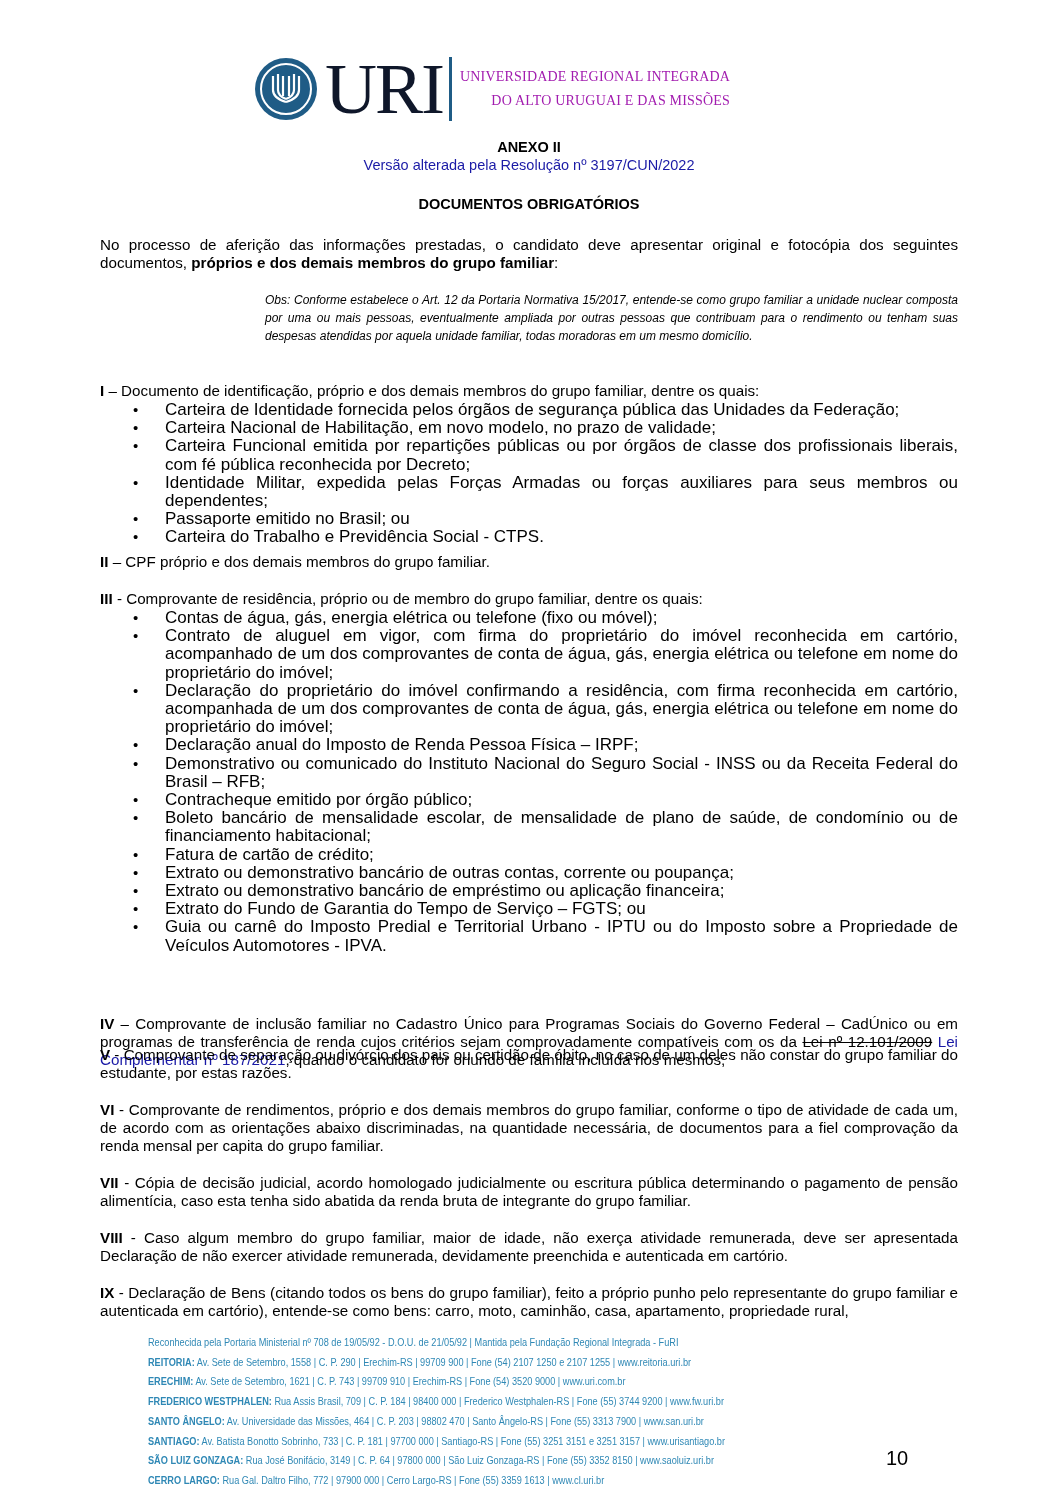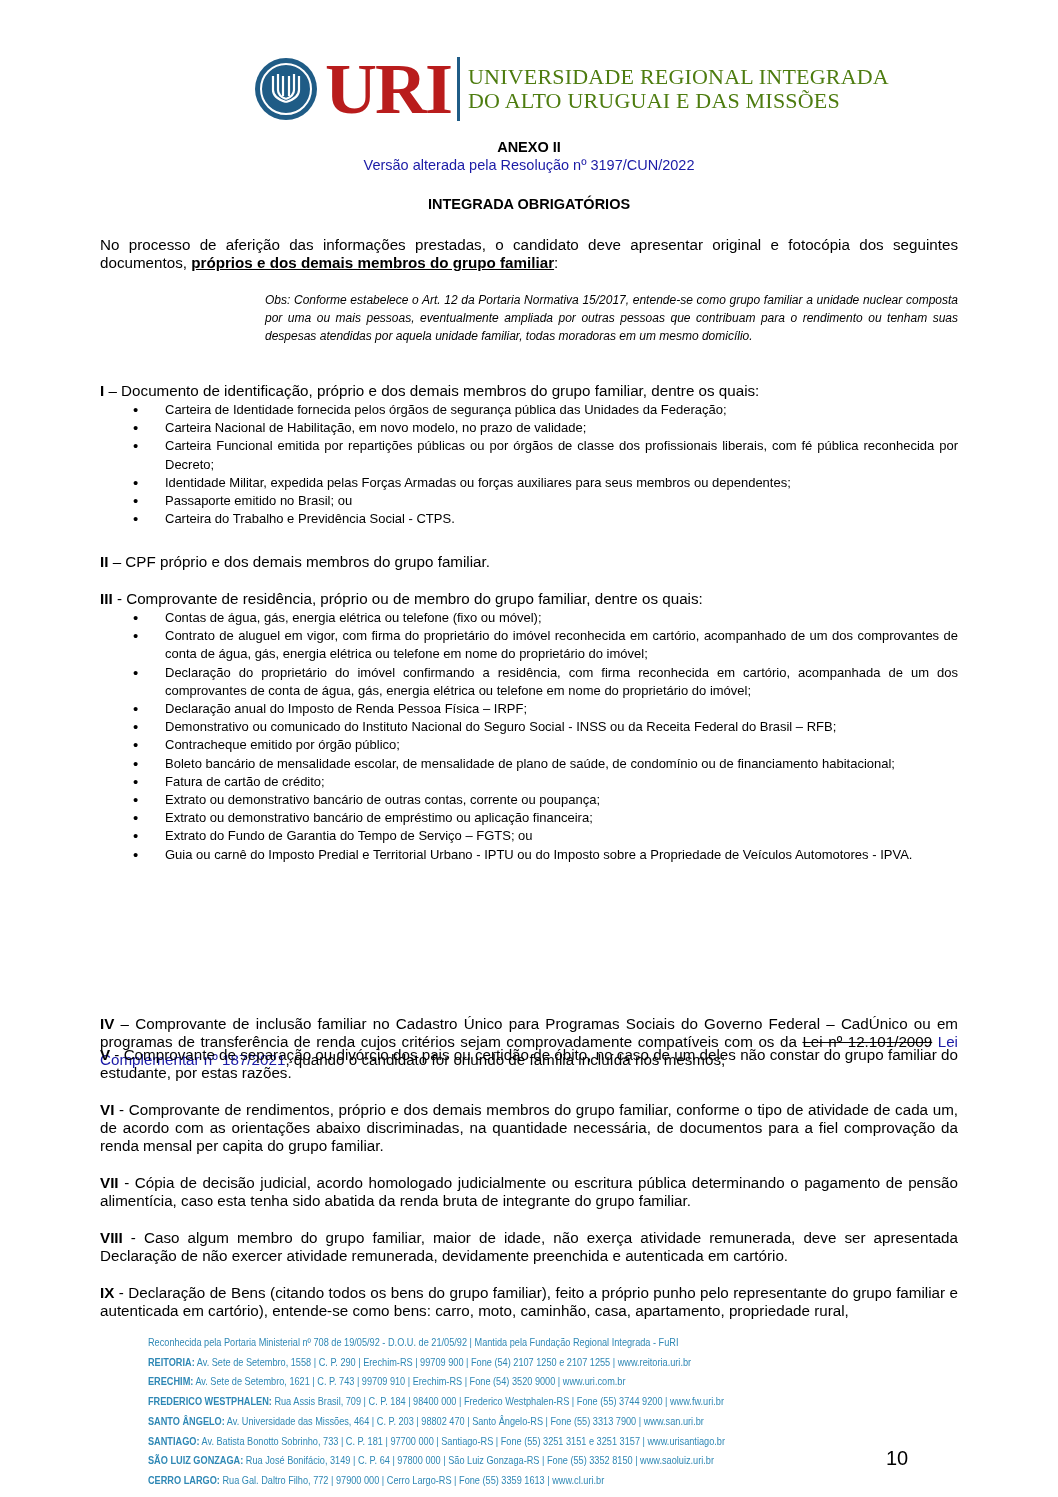--- a/index.html
+++ b/index.html
@@ -4,36 +4,36 @@
 <style>
   html, body { margin: 0; padding: 0; background: #ffffff; }
   body { width: 1058px; height: 1497px; position: relative; overflow: hidden;
          font-family: "Liberation Sans", sans-serif; color: #000; }
 
   
   .logo { position: absolute; left: 255px; top: 56px; height: 66px; display: flex; align-items: center; }
   .logo-emblem { width: 62px; height: 62px; border-radius: 50%; background: #1f5c86; position: relative; margin-right: 8px; }
   .logo-emblem::before { content: ""; position: absolute; inset: 5px; border: 2px solid #fff; border-radius: 50%; }
   .logo-emblem svg { position: absolute; left: 13px; top: 14px; }
-  .logo-letters { font-family: "Liberation Serif", serif; font-weight: bold; font-size: 72px; color: #b91c1c; line-height: 62px; letter-spacing: -2px; }
+  .logo-letters { font-family: "Liberation Serif", serif; font-weight: normal; font-size: 72px; color: #0f172a; line-height: 62px; letter-spacing: -2px; }
   .logo-divider { width: 3px; height: 64px; background: #1f5c86; margin: 0 8px 0 6px; }
-  .logo-name { font-family: "Liberation Serif", serif; color: #4d7c0f; font-size: 22px; line-height: 24px; letter-spacing: 0.2px; }
+  .logo-name { font-family: "Liberation Serif", serif; color: #a21caf; font-size: 14px; line-height: 24px; letter-spacing: 0.2px; text-align: right; }
 
   
   .center { position: absolute; left: 0; width: 1058px; text-align: center; }
   .annex-title { top: 139px; font-weight: bold; font-size: 14.5px; }
   .version { top: 157px; font-size: 14.5px; color: #1a1aa6; }
   .doc-title { top: 196px; font-weight: bold; font-size: 14.5px; }
 
   .text { position: absolute; left: 100px; width: 858px; font-size: 15.2px; line-height: 18.2px; text-align: justify; }
   .text b { font-weight: bold; }
-  .u { text-decoration: underline; font-weight: bold; }
+  .u { font-weight: bold; }
   .obs { position: absolute; left: 265px; width: 693px; font-style: italic; font-size: 12px; line-height: 18.2px; text-align: justify; }
 
-  ul.bul { position: absolute; left: 100px; width: 858px; margin: 0; padding: 0; list-style: none; font-size: 13px; line-height: 18.2px; }
+  ul.bul { position: absolute; left: 100px; width: 858px; margin: 0; padding: 0; list-style: none; font-size: 17px; line-height: 18.2px; }
   ul.bul li { position: relative; padding-left: 65px; text-align: justify; }
   ul.bul li::before { content: "\2022"; position: absolute; left: 33px; top: 0; font-size: 15px; }
 
   .strike { text-decoration: line-through; }
   .blue { color: #1a1aa6; }
 
   
   .footer { position: absolute; left: 148px; top: 1333px; width: 760px; color: #2f88b5;
             font-family: "Liberation Sans", sans-serif; font-size: 11.2px; line-height: 19.7px;
             transform: scaleX(0.82); transform-origin: left top; white-space: nowrap; }
@@ -59,21 +59,21 @@
   <div class="logo-letters">URI</div>
   <div class="logo-divider"></div>
   <div>
     <div class="logo-name">UNIVERSIDADE REGIONAL INTEGRADA</div>
     <div class="logo-name">DO ALTO URUGUAI E DAS MISSÕES</div>
   </div>
 </div>
 
 <div class="center annex-title">ANEXO II</div>
 <div class="center version">Versão alterada pela Resolução nº 3197/CUN/2022</div>
-<div class="center doc-title">INTEGRADA OBRIGATÓRIOS</div>
+<div class="center doc-title">DOCUMENTOS OBRIGATÓRIOS</div>
 
 <div class="text" style="top:236px;">
   <span>No processo de aferição das informações prestadas, o candidato deve apresentar original e fotocópia dos seguintes documentos, </span><span class="u">próprios e dos demais membros do grupo familiar</span><span>:</span>
 </div>
 
 <div class="obs" style="top:291px;">Obs: Conforme estabelece o Art. 12 da Portaria Normativa 15/2017, entende-se como grupo familiar a unidade nuclear composta por uma ou mais pessoas, eventualmente ampliada por outras pessoas que contribuam para o rendimento ou tenham suas despesas atendidas por aquela unidade familiar, todas moradoras em um mesmo domicílio.</div>
 
 <div class="text" style="top:382px;">
   <b>I</b><span> – Documento de identificação, próprio e dos demais membros do grupo familiar, dentre os quais:</span>
 </div>

